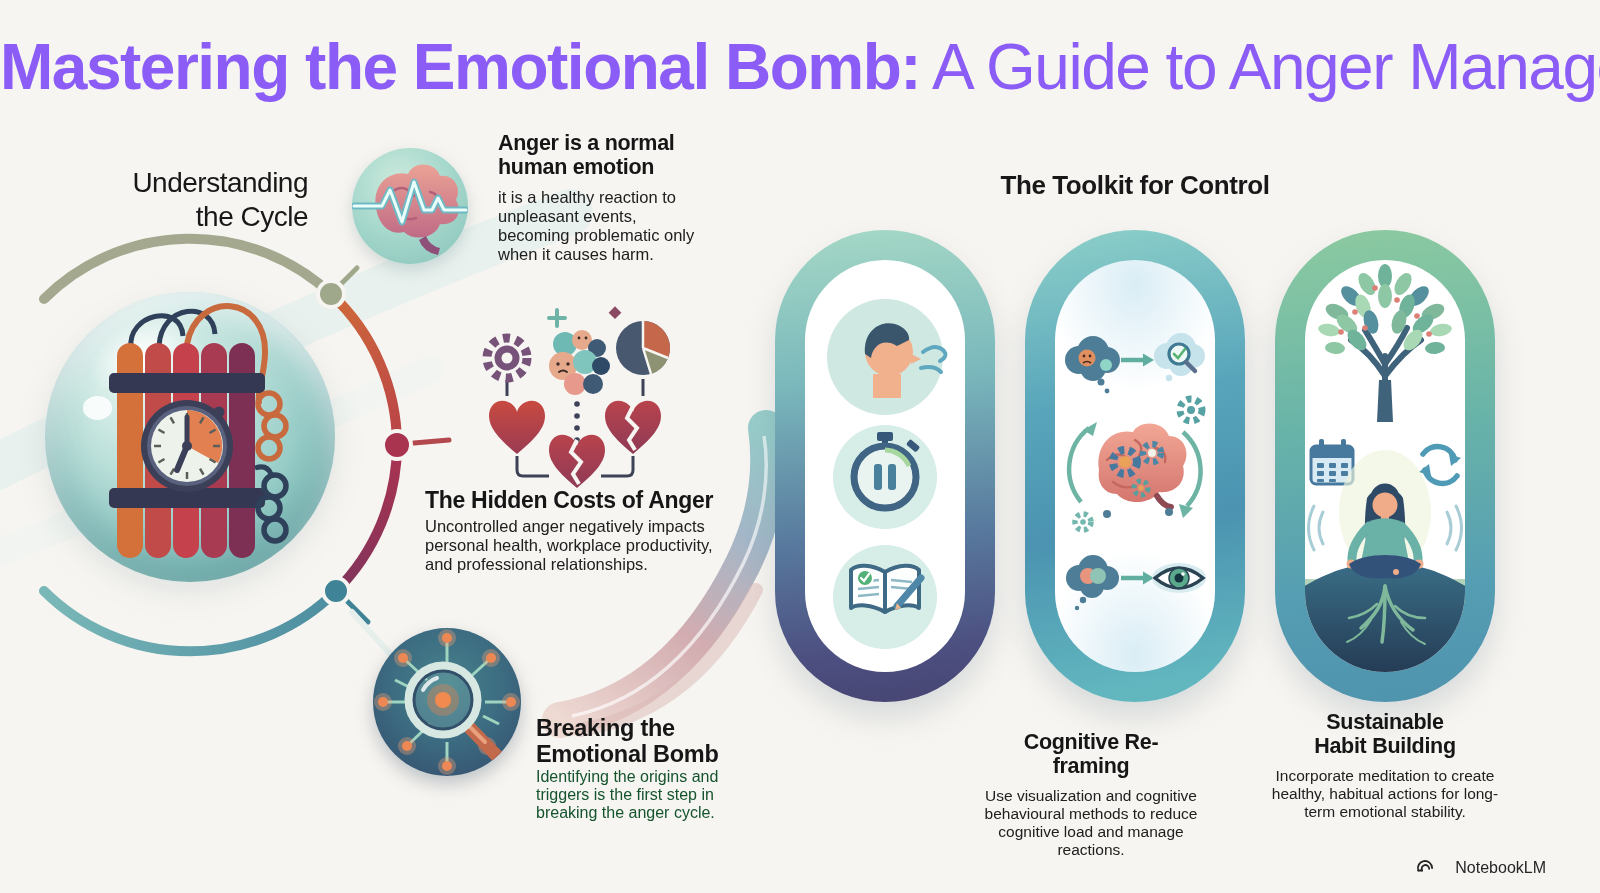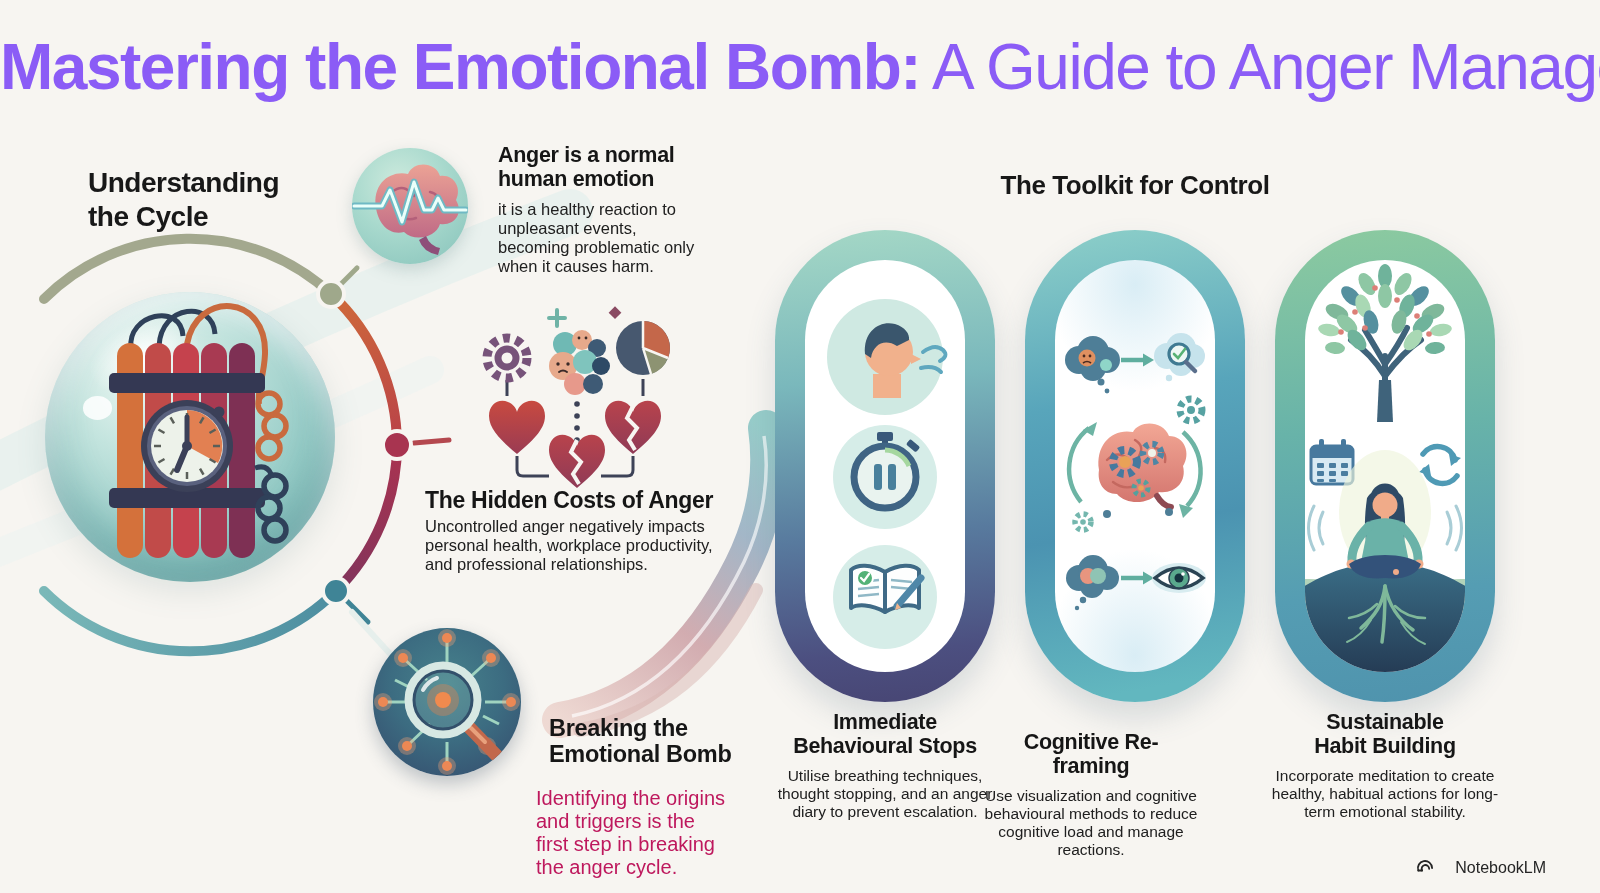--- a/index.html
+++ b/index.html
@@ -12,53 +12,53 @@
   }
   .abs{ position:absolute; }
 
   
   .title{ position:absolute; top:30px; left:0; right:0; text-align:center;
           font-size:64px; letter-spacing:-1.5px; white-space:nowrap; color:#8b5cf6;}
   .t-strong{ font-weight:800; }
   .t-light{ font-weight:500; margin-left:12px; }
 
   
-  .cycle-heading{ left:88px; top:166px; width:220px; text-align:left;
-     font-size:28px; font-weight:700; line-height:1.22; letter-spacing:-.5px; color:#181818;}
+  .cycle-heading{ left:88px; top:166px; width:220px; text-align:right;
+     font-size:28px; font-weight:400; line-height:1.22; letter-spacing:-.5px; color:#181818;}
   .bubble{
     left:45px; top:292px; width:290px; height:290px; border-radius:50%;
     background:radial-gradient(circle at 34% 28%, #eef8f4 0%, #c3e4de 28%, #95cbc6 62%, #6fadab 100%);
     box-shadow: inset 0 -20px 44px rgba(30,100,110,.32), inset 0 16px 30px rgba(255,255,255,.85), 0 10px 30px rgba(90,130,130,.15);
   }
   .bubble .gloss{ position:absolute; left:14%; top:10%; width:40%; height:24%;
     border-radius:50%; background:radial-gradient(ellipse at 50% 50%, rgba(255,255,255,.95), rgba(255,255,255,0) 70%);
     transform:rotate(-22deg); }
   .bubble .gloss2{ position:absolute; left:13%; top:36%; width:10%; height:8%;
     border-radius:50%; background:rgba(255,255,255,.85); }
 
   .badge{ border-radius:50%; overflow:hidden; }
   .brain-badge{ left:352px; top:148px; width:116px; height:116px;
     background:radial-gradient(circle at 40% 30%, #cdeadd 0%, #a8d9cd 45%, #86c2ba 100%);
     box-shadow:0 6px 16px rgba(90,130,130,.25);}
   .scan-badge{ left:373px; top:628px; width:148px; height:148px;
     background:radial-gradient(circle at 50% 38%, #47828c 0%, #3c6c81 48%, #34496b 100%);
     box-shadow:0 8px 18px rgba(60,80,100,.3);}
 
   .text-block h3{ color:#161616; }
-  .anger-block{ left:498px; top:144px; width:205px; }
+  .anger-block{ left:498px; top:132px; width:205px; }
   .anger-block h3{ font-size:21.5px; font-weight:800; line-height:1.1; letter-spacing:-.3px;}
   .anger-block p{ margin-top:9px; font-size:16.5px; line-height:1.14; color:#202020;}
 
   .costs-block{ left:425px; top:487px; width:300px; }
   .costs-block h3{ font-size:23px; font-weight:800; letter-spacing:-.3px;}
   .costs-block p{ margin-top:3px; font-size:16.5px; line-height:1.14; color:#202020;}
 
   .breaking-block{ left:536px; top:716px; width:212px; }
-  .breaking-block h3{ font-size:23.5px; font-weight:800; line-height:1.1; letter-spacing:-.3px;margin-left:13px;}
-  .breaking-block p{ margin-top:19px; font-size:20px; line-height:1.15; width:195px; color:#be185d;}
+  .breaking-block h3{ font-size:23.5px; font-weight:800; line-height:1.1; letter-spacing:-.3px;}
+  .breaking-block p{ margin-top:0; font-size:16px; line-height:1.15; width:195px; color:#14532d;}
 
   
   .toolkit-heading{ left:960px; top:170px; width:350px; text-align:center;
     font-size:26px; font-weight:800; letter-spacing:-.4px; color:#181818;}
 
   .cap{ top:230px; width:220px; height:472px; border-radius:110px;
         box-shadow:0 16px 30px rgba(70,100,120,.18); }
   .cap1{ left:775px;
     background:linear-gradient(175deg,#a5d8c6 0%,#7ab8bc 32%,#587a9e 64%,#4c4f80 88%,#474573 100%);}
   .cap2{ left:1025px;
@@ -565,24 +565,20 @@
           <path d="M96,266 C108,278 114,290 113,302" stroke="#6ab2a8" stroke-width="9" fill="none" stroke-linecap="round"></path>
           <circle cx="46" cy="304" r="4.5" fill="#f0ab89"></circle>
             <circle cx="114" cy="304" r="4.5" fill="#f0ab89"></circle>
           <path d="M44,304 C60,292 100,292 116,304 C112,316 96,320 80,318 C64,320 48,316 44,304 Z" fill="#33527a"></path>
           <path d="M88,312 a3,3 0 1 0 6,0 a3,3 0 1 0 -6,0" fill="#f0ab89"></path>
         </g>
       </svg>
     </div>
   </div>
 
-  <section class="abs tool-col tool-col-1">
-    <h3>Immediate Behavioural Stops</h3>
-    <p>Utilise breathing techniques, thought stopping, and an anger diary to prevent escalation.</p>
-  </section>
   <section class="abs tool-col tool-col-2">
     <h3>Cognitive Re-framing</h3>
     <p>Use visualization and cognitive behavioural methods to reduce cognitive load and manage reactions.</p>
   </section>
   <section class="abs tool-col tool-col-3">
     <h3>Sustainable Habit Building</h3>
     <p>Incorporate meditation to create healthy, habitual actions for long-term emotional stability.</p>
   </section>
 
   <div class="abs watermark">

